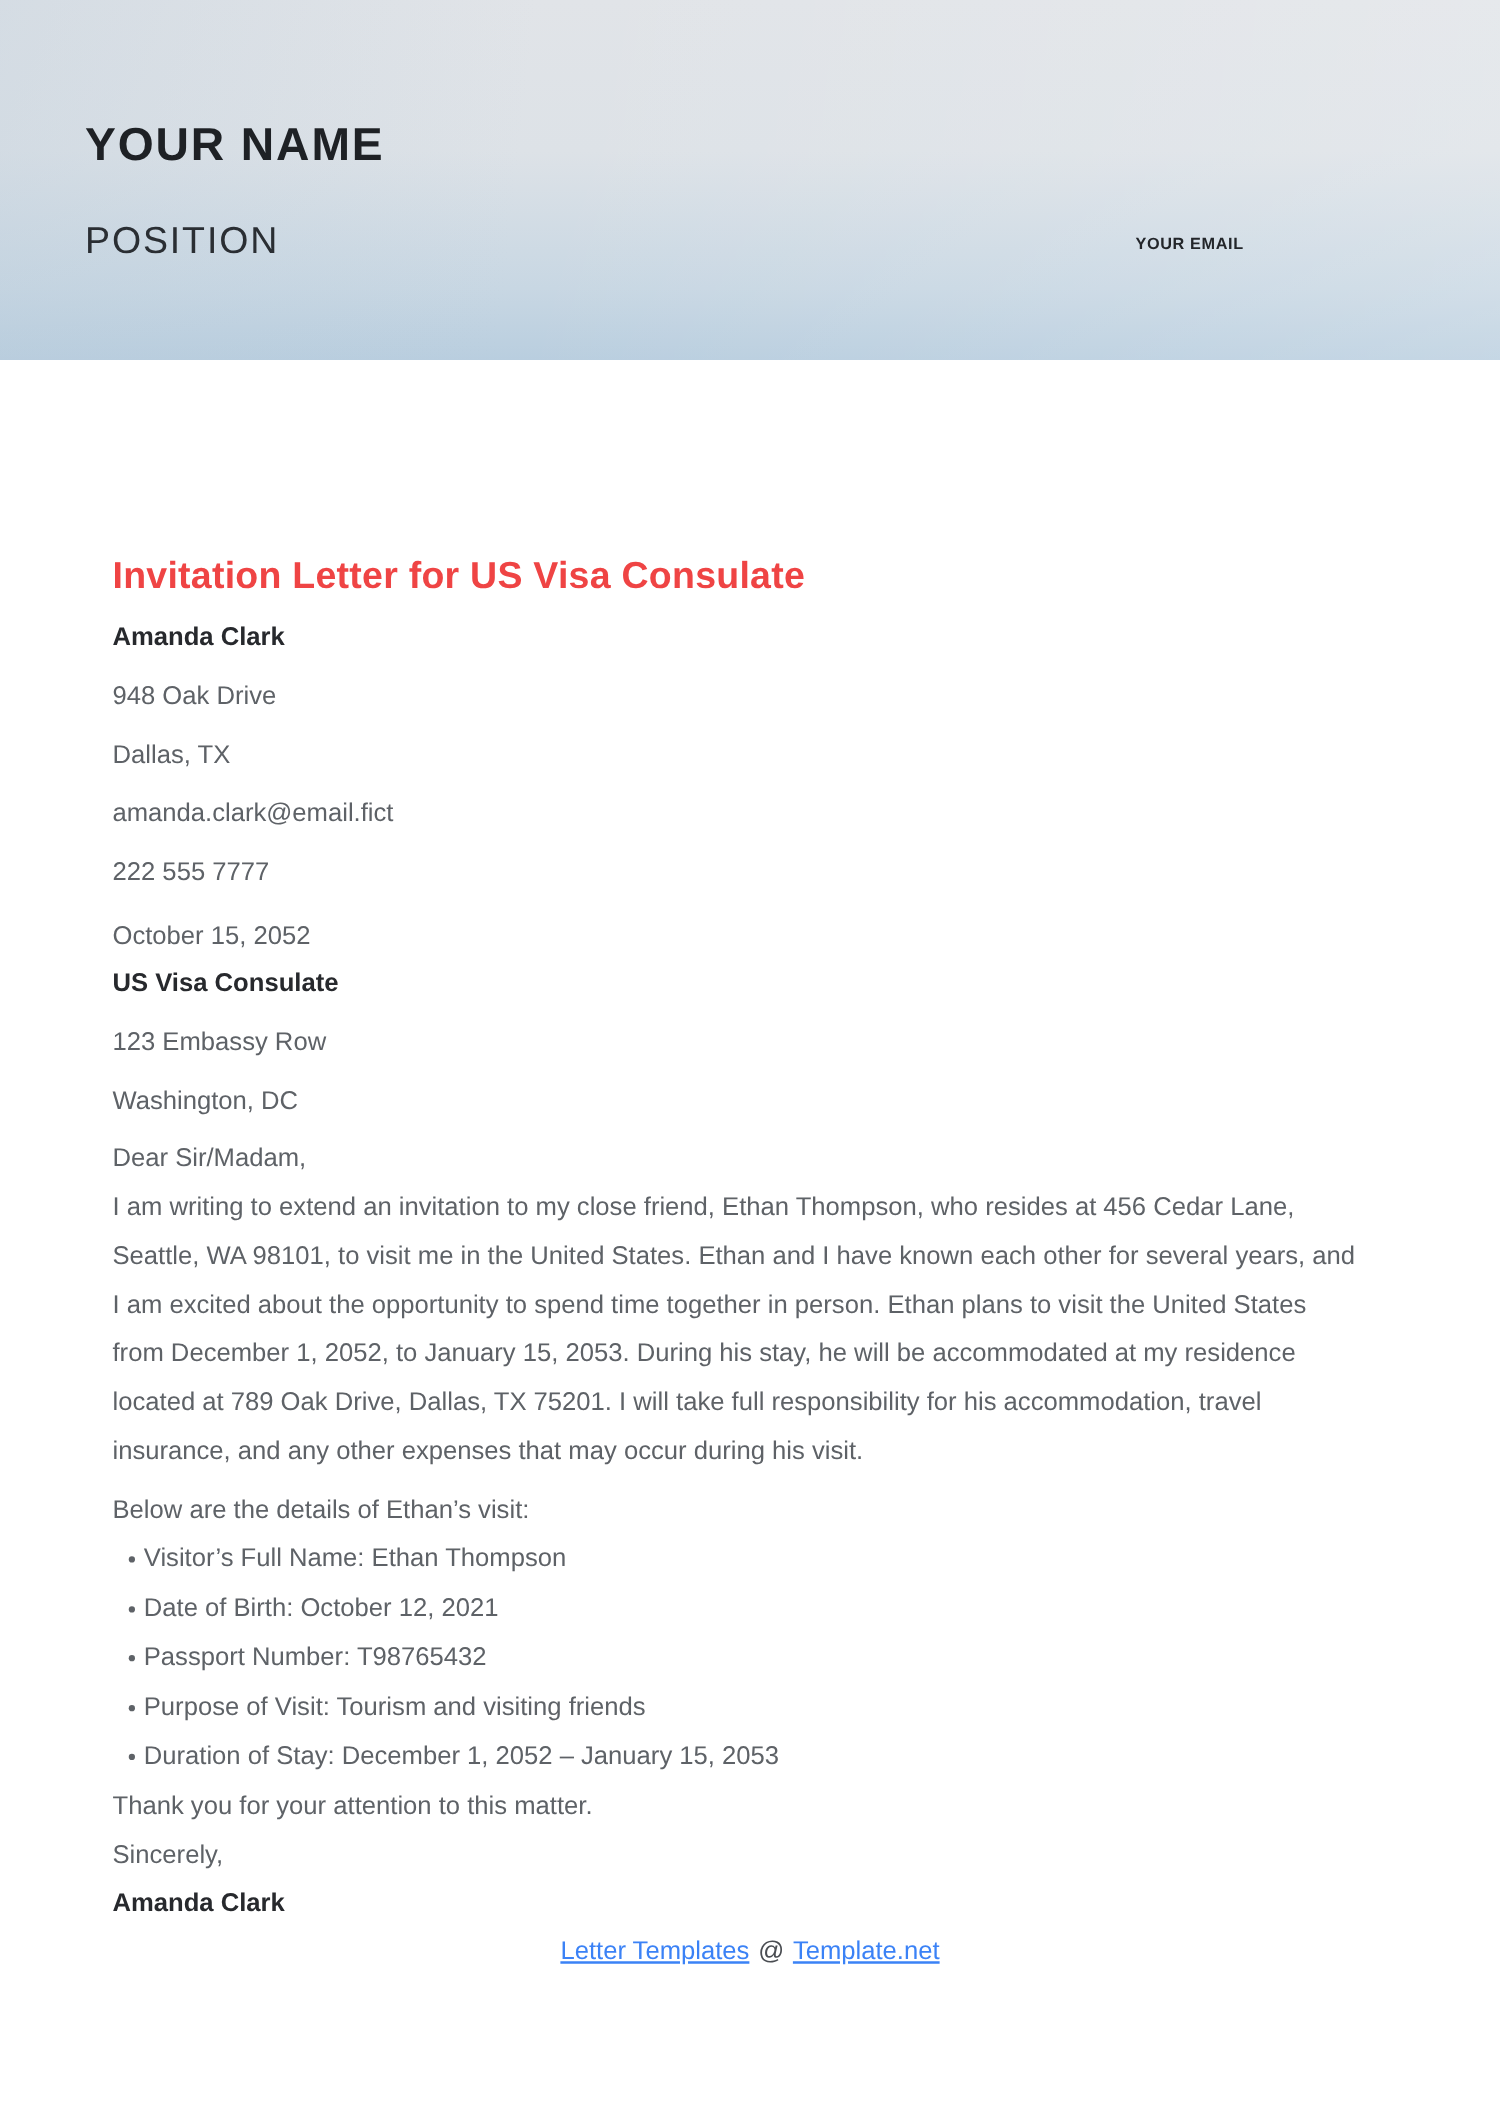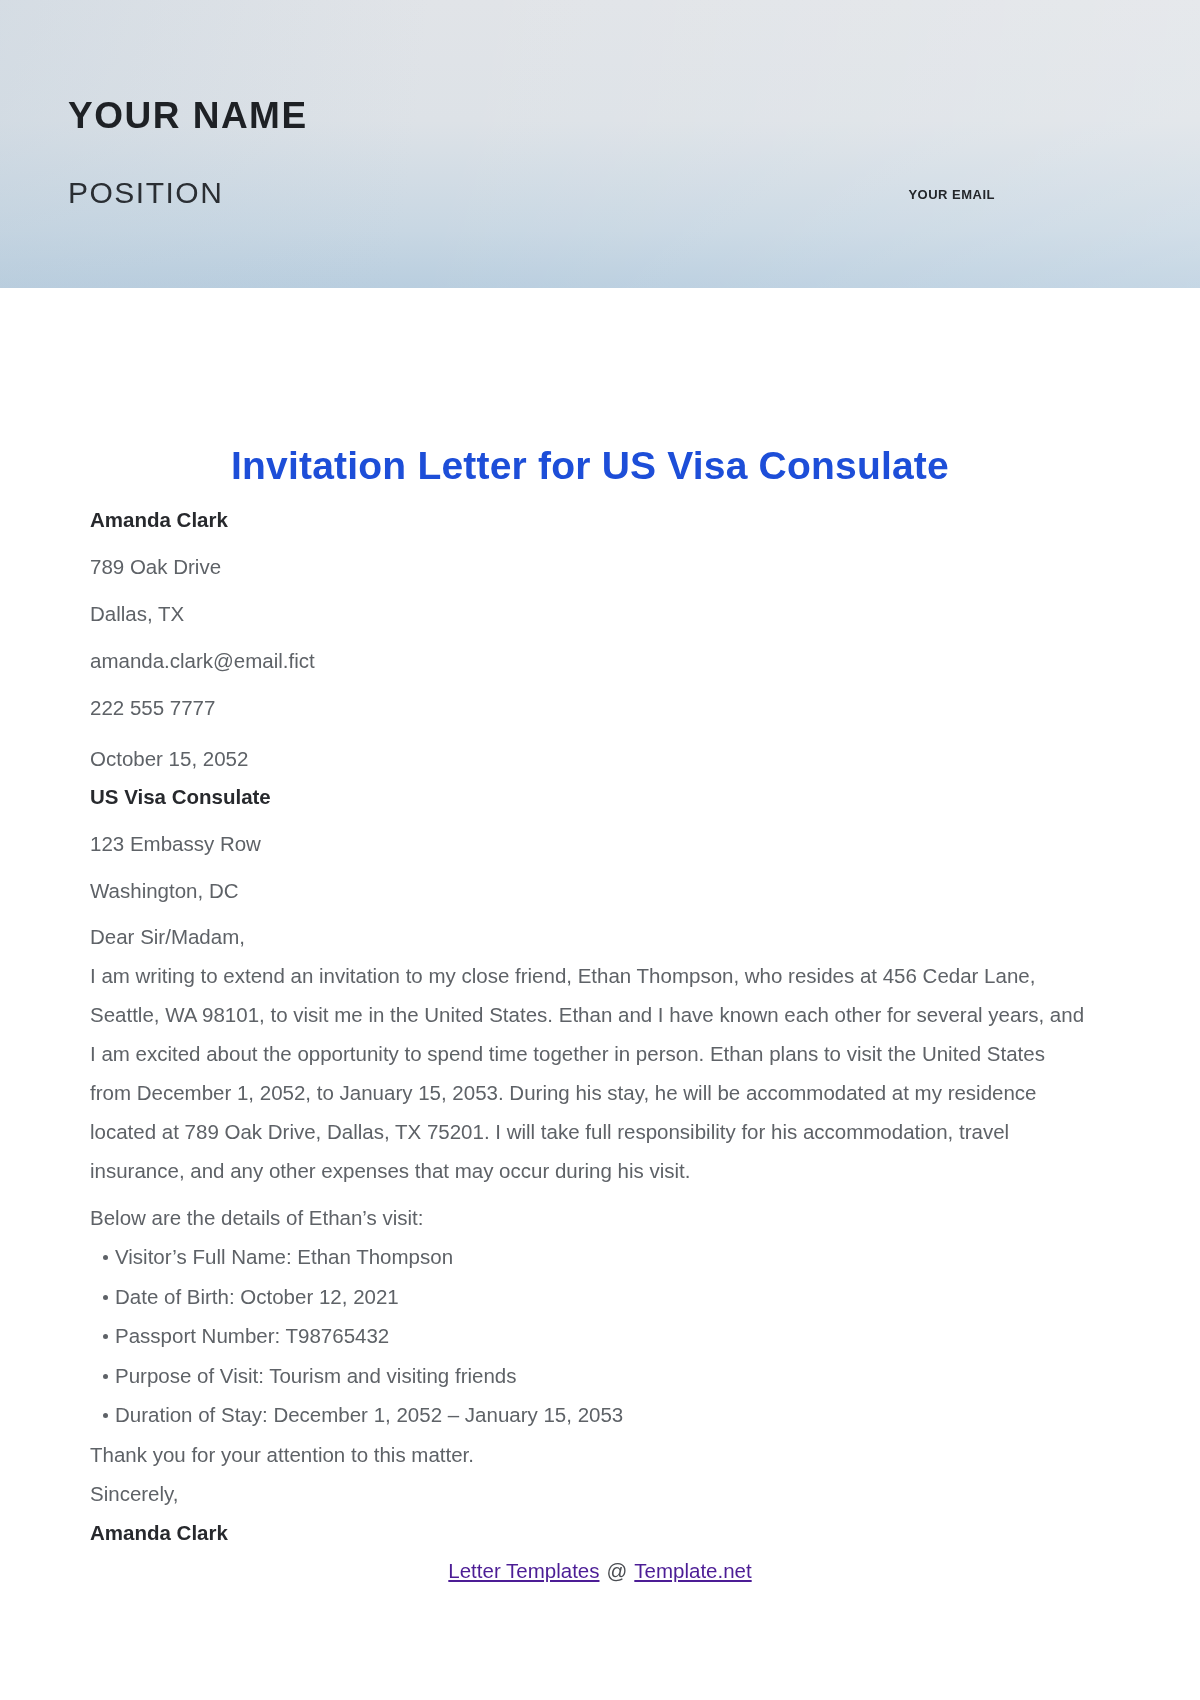--- a/index.html
+++ b/index.html
@@ -34,24 +34,23 @@
     font-size:13px;font-weight:700;letter-spacing:0.5px;color:#23262a;
   }
   
   .content{
     padding:0 110px 0 90px; 
     color:#5e6267;
     font-size:20.5px;
   }
   .title{
     margin:156px 0 20px;
-    text-align:center;
-    font-size:39px;
+    font-size:30px;
     font-weight:700;
-    color:#1d4ed8;
+    color:#ef4444;
     letter-spacing:0.2px;
   }
   .addr{
     margin:0 0 24px;
     line-height:23px;
     font-size:20.5px;
   }
   .addr.tight{margin-bottom:15px;}
   .addr.semi{margin-bottom:28px;}
   .bold{font-weight:700;color:#27292d;}
@@ -78,42 +77,42 @@
   .valediction{margin-top:0;}
   .signature{font-weight:700;color:#27292d;}
   
   .footer{
     margin-top:4px;
     text-align:center;
     font-size:20.5px;
     line-height:30px;
   }
   .flink{
-    color:#4c1d95;
+    color:#3b82f6;
     text-decoration:underline;
     cursor:pointer;
   }
   .fsep{color:#4a4d52;margin:0 7px;}
 </style>
 </head>
 <body>
 
 <div class="page">
 
   <header class="hero">
     <div class="hero-name">YOUR NAME</div>
     <div class="hero-position">POSITION</div>
     <div class="hero-email">YOUR EMAIL</div>
   </header>
 
   <main class="content">
     <h1 class="title">Invitation Letter for US Visa Consulate</h1>
 
     <p class="addr bold">Amanda Clark</p>
-    <p class="addr">789 Oak Drive</p>
+    <p class="addr">948 Oak Drive</p>
     <p class="addr">Dallas, TX</p>
     <p class="addr">amanda.clark@email.fict</p>
     <p class="addr semi">222 555 7777</p>
     <p class="addr tight">October 15, 2052</p>
     <p class="addr bold">US Visa Consulate</p>
     <p class="addr">123 Embassy Row</p>
     <p class="addr tight">Washington, DC</p>
 
     <p class="line">Dear Sir/Madam,</p>
 

